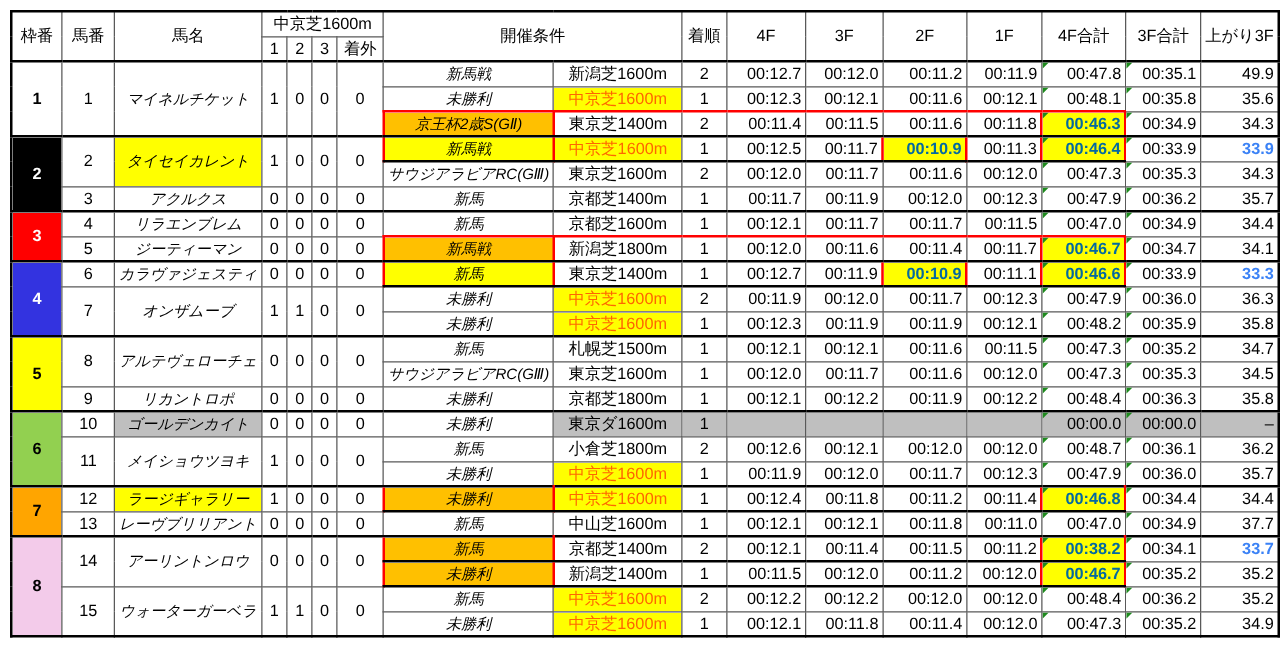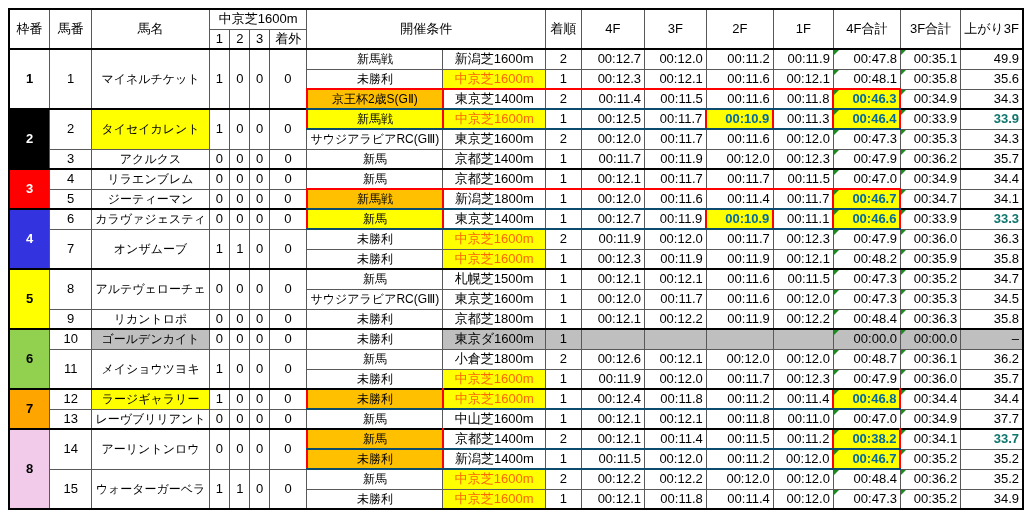--- a/index.html
+++ b/index.html
@@ -15,30 +15,30 @@
   td,th{
     border:1px solid #595959;
     font-size:13px;font-weight:normal;color:#000;
     height:20px;padding:0 3px;box-sizing:border-box;
     white-space:nowrap;overflow:hidden;line-height:18px;
     background:#fff;
   }
   th{text-align:center;}
   .c{text-align:center;}
   .r{text-align:right;}
-  .sm{font-size:12px;}
+  .sm{font-size:12px;font-style:italic;}
   .fnum{font-weight:bold;}
   .bgy{background:#FFFF00;}
   .bgo{background:#FFC000;}
   .bgg{background:#BFBFBF;margin-left:48px;}
   .coHl{background:#FFFF00;color:#FF6600;}
   .hl{background:#FFFF00;color:#0369a1;font-weight:bold;border:2px solid #FF0000;}
-  .red{color:#0f766e;font-weight:bold;}
+  .red{color:#3b82f6;font-weight:bold;}
   .boxT{border-top:2px solid #FF0000;}
-  .boxB{border-bottom:2px solid #0c4a6e;}
+  .boxB{border-bottom:2px solid #000000;}
   .boxL{border-left:2px solid #FF0000;}
   .boxR{border-right:2px solid #FF0000;}
   tr.fs td, tr.fs th{border-top:2px solid #000;}
   td.tri{position:relative;}
   td.tri::before{
     content:"";position:absolute;top:0;left:0;width:0;height:0;
     border-top:5px solid #1E8A1E;border-right:5px solid transparent;
   }
 </style>
 </head>

